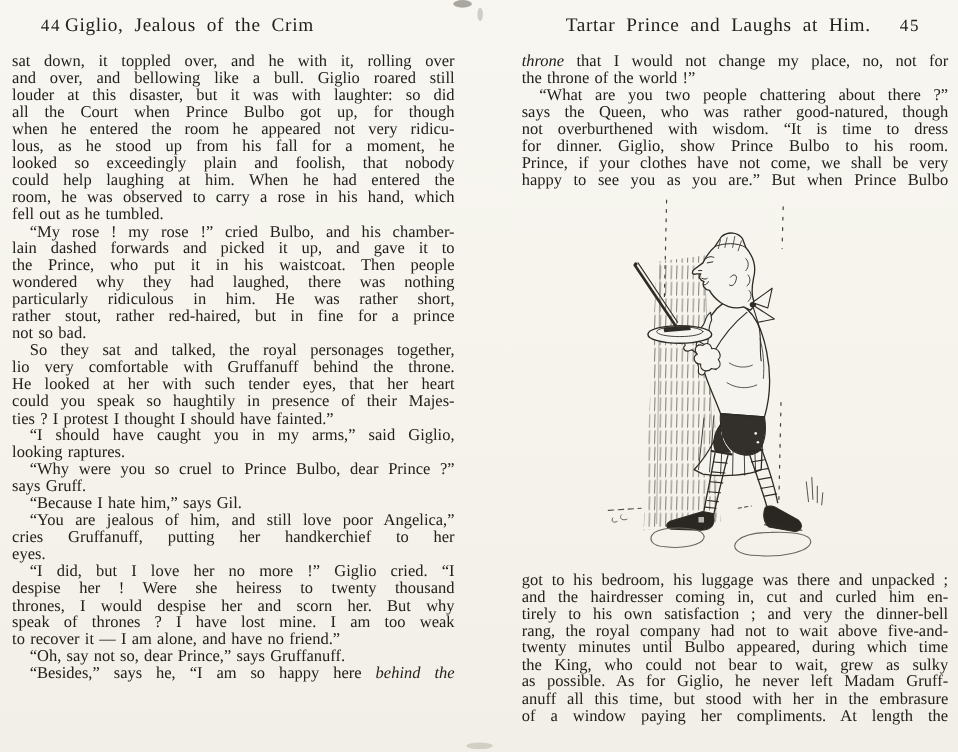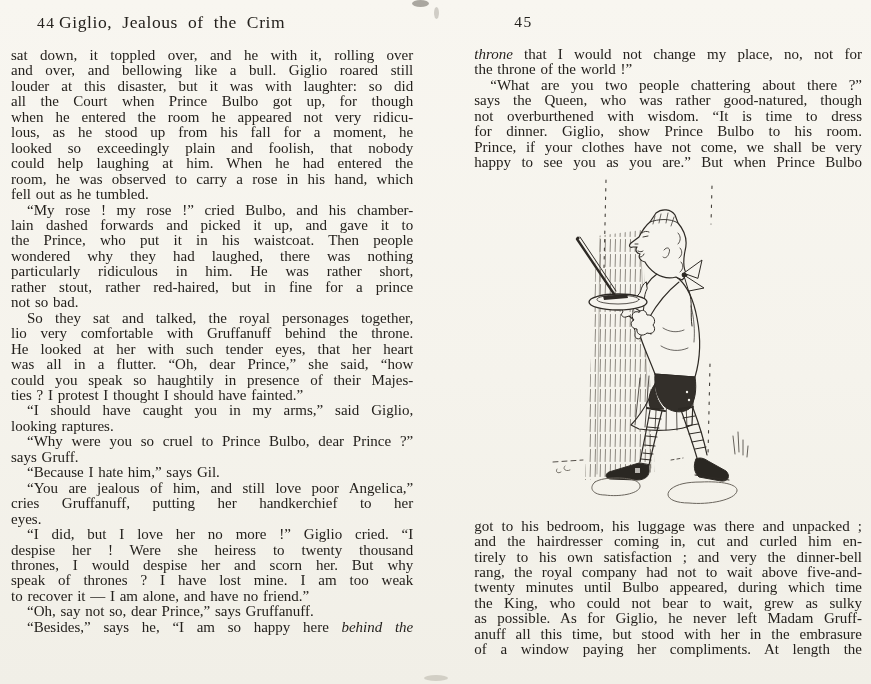--- a/index.html
+++ b/index.html
@@ -70,21 +70,20 @@
           <div class="line">the Prince, who put it in his waistcoat.  Then people</div>
           <div class="line">wondered why they had laughed, there was nothing</div>
           <div class="line">particularly ridiculous in him.  He was rather short,</div>
           <div class="line">rather stout, rather red-haired, but in fine for a prince</div>
           <div class="line end">not so bad.</div>
         </div>
         <div class="para indent">
           <div class="line">So they sat and talked, the royal personages together,</div>
           <div class="line">lio very comfortable with Gruffanuff behind the throne.</div>
           <div class="line">He looked at her with such tender eyes, that her heart</div>
-          <div class="line">was all in a flutter.  “Oh, dear Prince,” she said, “how</div>
           <div class="line">could you speak so haughtily in presence of their Majes-</div>
           <div class="line end">ties ?  I protest I thought I should have fainted.”</div>
         </div>
         <div class="para indent">
           <div class="line">“I should have caught you in my arms,” said Giglio,</div>
           <div class="line end">looking raptures.</div>
         </div>
         <div class="para indent">
           <div class="line">“Why were you so cruel to Prince Bulbo, dear Prince ?”</div>
           <div class="line end">says Gruff.</div>
@@ -109,20 +108,21 @@
         </div>
         <div class="para indent">
           <div class="line">“Besides,” says he, “I am so happy here <i>behind the</i></div>
         </div>
       </div>
   </section>
 
   <section class="page right">
     <header class="pagehead right">
       <span></span>
+      <span class="running-title">Tartar Prince and Laughs at Him.</span>
       <span class="pagenum">45</span>
     </header>
 
     <div class="pagebody">
         <div class="para">
           <div class="line"><i>throne</i> that I would not change my place, no, not for</div>
           <div class="line end">the throne of the world !”</div>
         </div>
         <div class="para indent">
           <div class="line">“What are you two people chattering about there ?”</div>

